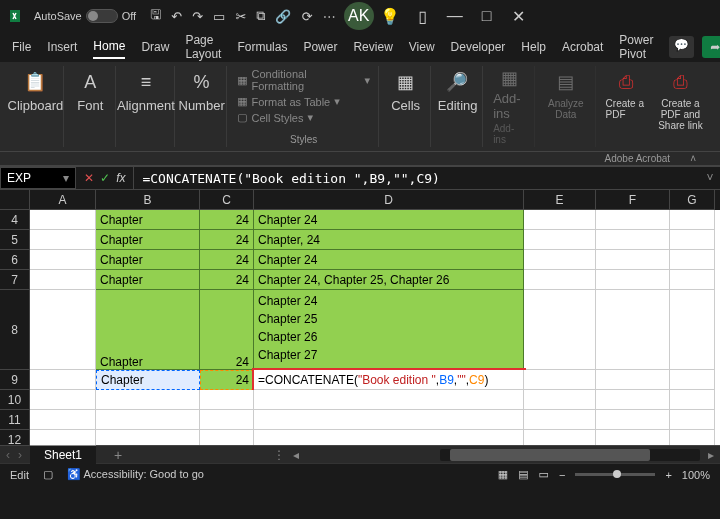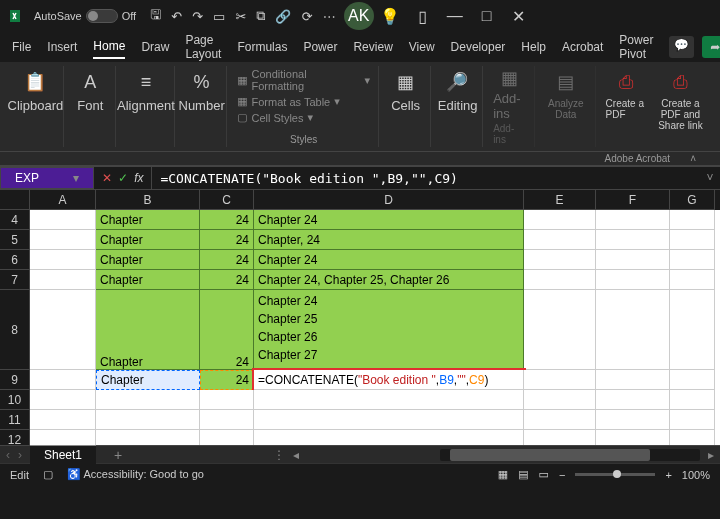--- a/index.html
+++ b/index.html
@@ -23,21 +23,21 @@
 .ribbon{height:90px;background:#2a2a2a;display:flex;padding:4px 8px;gap:2px;border-bottom:1px solid #444}
 .rgroup{display:flex;flex-direction:column;align-items:center;justify-content:flex-end;padding:2px 8px;border-right:1px solid #3a3a3a;min-width:50px}
 .rgroup:last-child{border-right:none}
 .rgroup-label{font-size:10px;color:#999;margin-top:auto;padding-top:2px}
 .big-icon{width:28px;height:28px;margin-bottom:2px;display:flex;align-items:center;justify-content:center;font-size:18px;color:#ccc}
 .big-label{font-size:13px;color:#ccc}
 .small-items{display:flex;flex-direction:column;gap:3px;font-size:11px;color:#888;align-items:flex-start}
 .small-items div{display:flex;align-items:center;gap:4px}
 .disabled{opacity:0.4}
 .formula-bar{height:24px;background:#1a1a1a;display:flex;align-items:center;border-top:1px solid #444;border-bottom:1px solid #444}
-.name-box{width:94px;height:22px;background:#4c1d95;border:1px solid #444;color:#fff;padding:0 14px;font-size:12px;display:flex;align-items:center;justify-content:space-between}
+.name-box{width:76px;height:22px;background:#000000;border:1px solid #444;color:#fff;padding:0 6px;font-size:12px;display:flex;align-items:center;justify-content:space-between}
 .fx-controls{display:flex;align-items:center;gap:6px;padding:0 8px;border-right:1px solid #444;height:100%}
 .fx-controls span{font-size:12px;cursor:pointer}
 .formula-input{flex:1;padding:0 8px;font-family:Consolas,monospace;font-size:13px;color:#fff}
 .expand{width:20px;text-align:center;color:#888}
 .grid-area{height:255px;background:#fff;position:relative;overflow:hidden}
 .col-headers{height:20px;background:#1a1a1a;display:flex;position:sticky;top:0}
 .corner{width:30px;height:20px;background:#1a1a1a;border-right:1px solid #444;border-bottom:1px solid #444}
 .col-h{height:20px;background:#1a1a1a;color:#ccc;display:flex;align-items:center;justify-content:center;font-size:12px;border-right:1px solid #444;border-bottom:1px solid #444}
 .grid-body{display:flex}
 .row-headers{width:30px;background:#1a1a1a}

